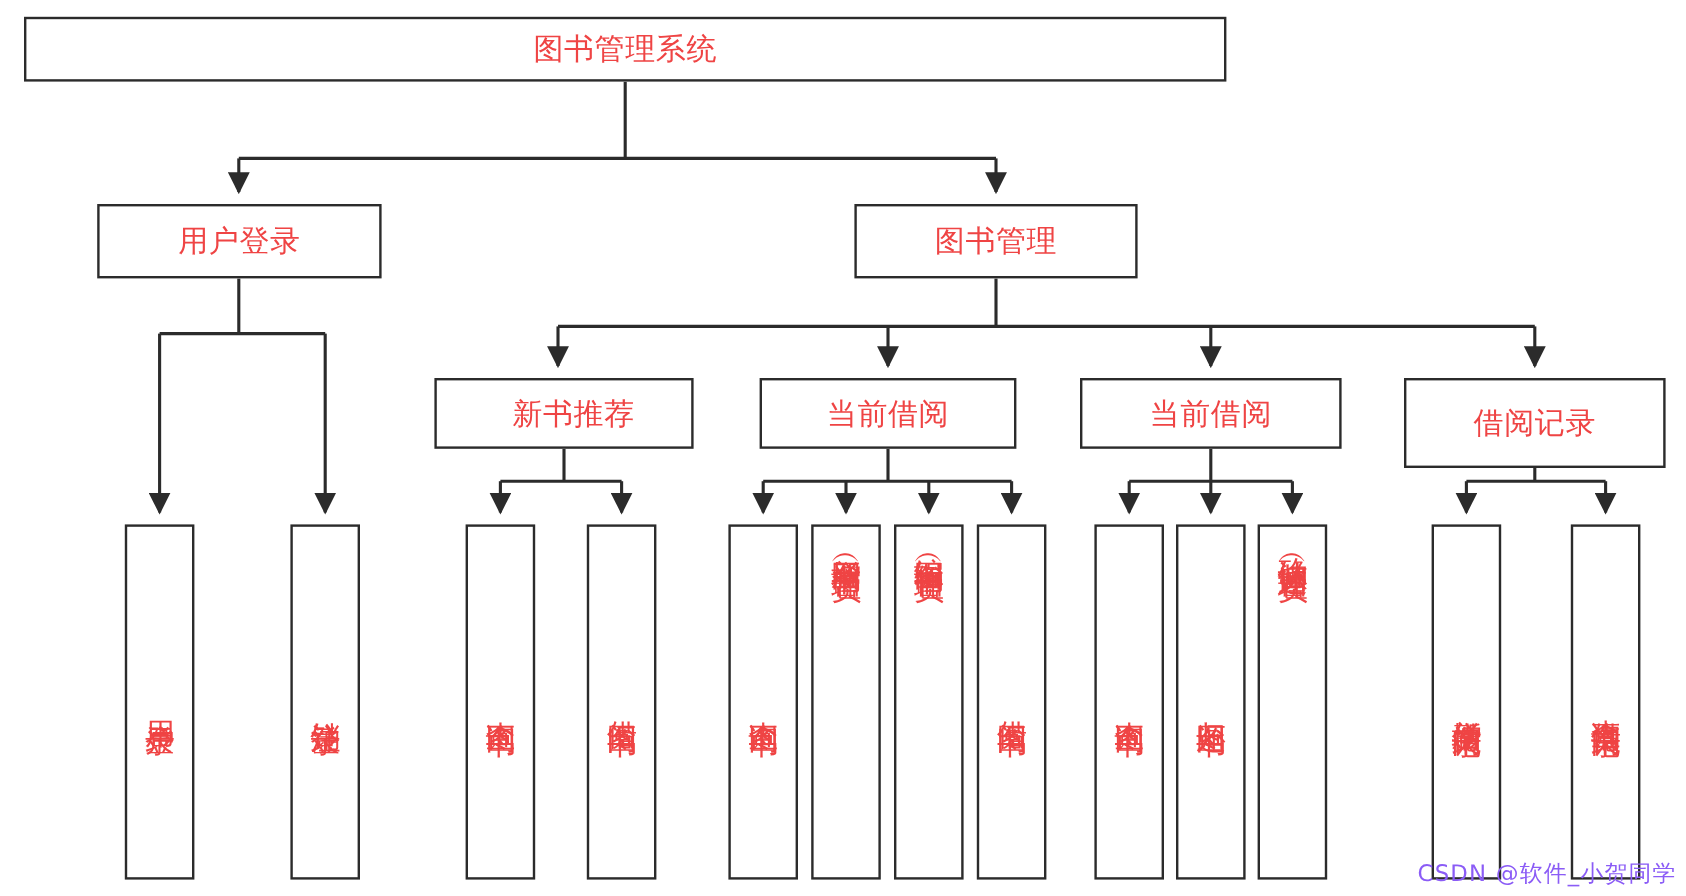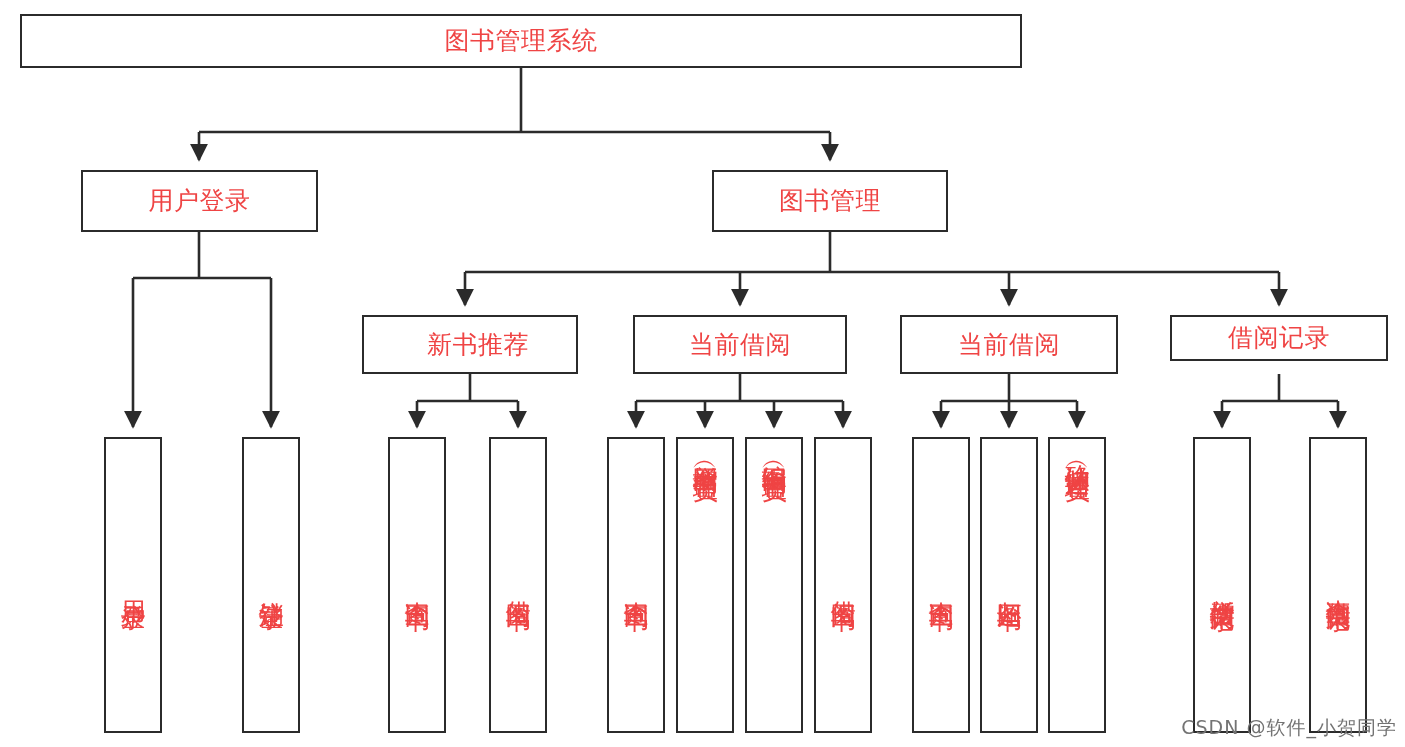--- a/index.html
+++ b/index.html
@@ -70,21 +70,21 @@
   .node.v.mid {
     align-items: center;
     padding-top: 0;
   }
   
   #watermark {
     position: absolute;
     right: 8px;
     bottom: 6px;
     font-size: 19px;
-    color: #737373;
+    color: #8b5cf6;
     letter-spacing: 1px;
     white-space: nowrap;
     font-family: "DejaVu Sans", "Liberation Sans", sans-serif;
   }
 </style>
 </head>
 <body>
 
 <div id="canvas">
 
@@ -155,21 +155,21 @@
   </div>
 
   <div class="node h" style="left:633px; top:315px; width:214px; height:59px;">
     <span class="label">当前借阅</span>
   </div>
 
   <div class="node h" style="left:900px; top:315px; width:218px; height:59px;">
     <span class="label">当前借阅</span>
   </div>
 
-  <div class="node h" style="left:1170px; top:315px; width:218px; height:46px;">
+  <div class="node h" style="left:1170px; top:315px; width:218px; height:75px;">
     <span class="label">借阅记录</span>
   </div>
 
   <div class="node v mid" style="left:104px; top:437px; width:58px; height:296px;">
     <span class="label">用户登录</span>
   </div>
 
   <div class="node v mid" style="left:242px; top:437px; width:58px; height:296px;">
     <span class="label">注销登录</span>
   </div>

